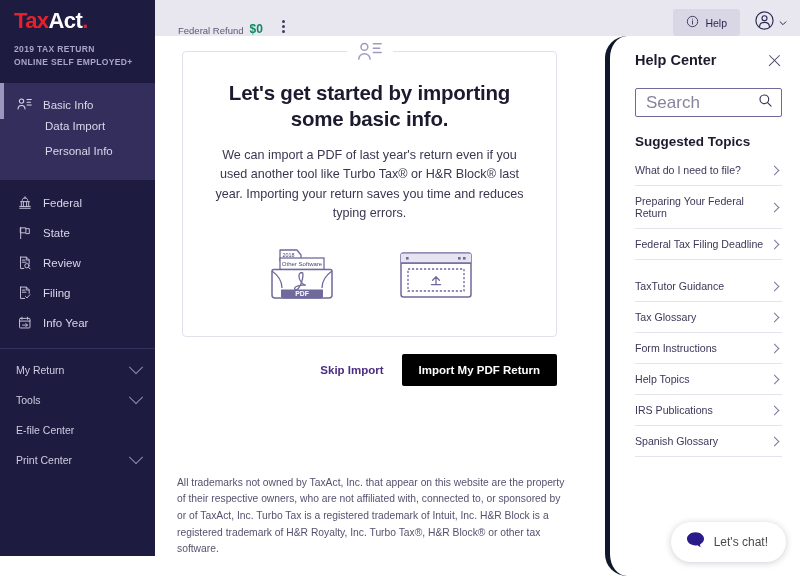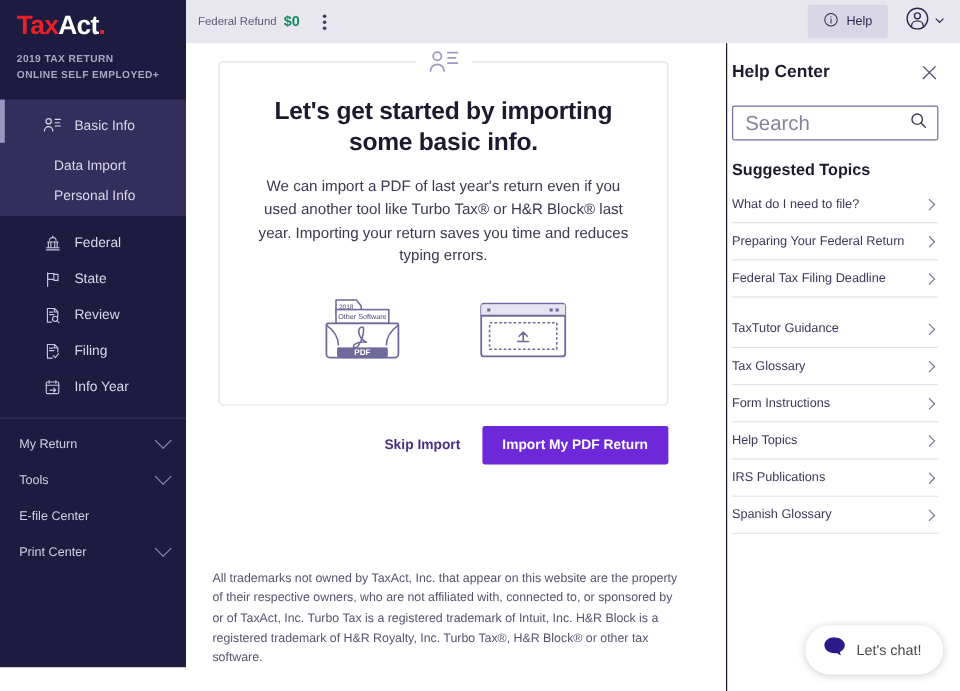--- a/index.html
+++ b/index.html
@@ -50,35 +50,35 @@
   }
   .nav-active-group::before {
     content: "";
     position: absolute; left: 0; top: 0;
     width: 4px; height: 36px;
     background: #9a96bd;
   }
   .nav-item {
     display: flex; align-items: center;
     height: 31px;
-    padding-left: 35px;
+    padding-left: 16px;
     color: #d9d7ea;
     font-size: 11.5px;
     cursor: pointer;
     white-space: nowrap;
   }
   .nav-item .ico {
     width: 17px; height: 17px;
     margin-right: 10px;
     flex: 0 0 17px;
     display: flex; align-items: center; justify-content: center;
   }
   .nav-item .ico svg { display:block; }
   .nav-sub {
-    display: flex; align-items: flex-end;
+    display: flex; align-items: flex-start;
     height: 25px;
     padding-left: 45px;
     color: #d9d7ea;
     font-size: 11.5px;
     cursor: pointer;
   }
   .nav-main-list { padding-top: 8px; }
   .nav-main-list .nav-item { height: 30px; }
 
   .sidebar-divider {
@@ -105,22 +105,22 @@
   .main-col {
     flex: 1 1 auto;
     display: flex; flex-direction: column;
     position: relative;
     background: #ffffff;
     min-width: 0;
   }
   .topbar {
     height: 36px;
     background: #e8e7f0;
-    display: flex; align-items: center;
-    padding: 0 12px 0 10px;
+    display: flex; align-items: flex-end;
+    padding: 0 12px 0 23px;
     flex: 0 0 36px;
   }
   .refund-label { font-size: 9.5px; color: #5b5775; }
   .refund-amt { font-size: 12px; font-weight: bold; color: #0e8a5f; margin-left: 6px; }
   .kebab {
     margin-left: 16px;
     display: flex; flex-direction: column; gap: 2px;
     cursor: pointer; padding: 3px;
   }
   .kebab span { width: 3px; height: 3px; border-radius: 50%; background: #3f3b63; display:block; }
@@ -197,45 +197,46 @@
   }
   .link-btn {
     background: none; border: none;
     font-family: inherit;
     font-size: 11.5px; font-weight: bold;
     color: #4b2e83;
     cursor: pointer;
     padding: 6px 2px;
   }
   .primary-btn {
-    background: #6d28d9;
+    background: #000000;
     color: #ffffff;
     border: none; border-radius: 2px;
     font-family: inherit;
     font-size: 11.5px; font-weight: bold;
     padding: 10px 17px;
     cursor: pointer;
   }
 
   
   .footer {
     position: absolute;
     left: 22px; right: 40px; bottom: 18px;
     font-size: 10.3px;
     color: #55526e;
     line-height: 1.62;
   }
 
   
   .help-panel {
     width: 195px; flex: 0 0 195px;
-    border-left: 1px solid #0f172a;
-    background: #ffffff;
-    padding: 16px 18px 0 4px;
+    border-left: 5px solid #0f172a;
+    background: #ffffff;
+    padding: 16px 18px 0 25px;
     overflow: hidden;
+    border-radius: 22px;
   }
   .hp-head {
     display: flex; align-items: center; justify-content: space-between;
     margin-bottom: 20px;
   }
   .hp-title { font-size: 14.5px; font-weight: bold; color: #1b1a2e; }
   .close-x {
     width: 15px; height: 15px; cursor: pointer;
     position: relative;
   }

